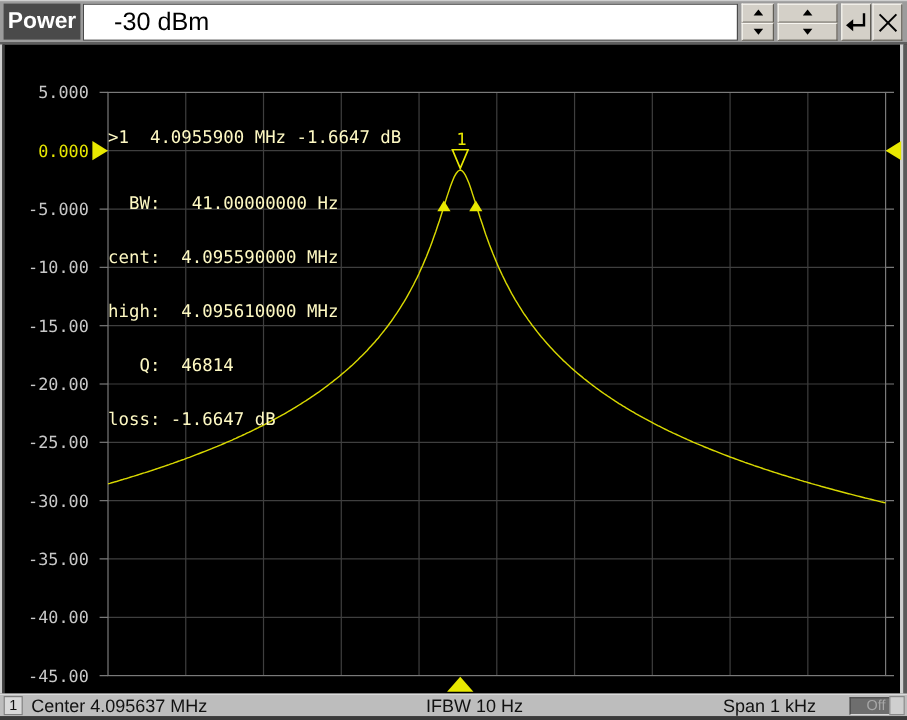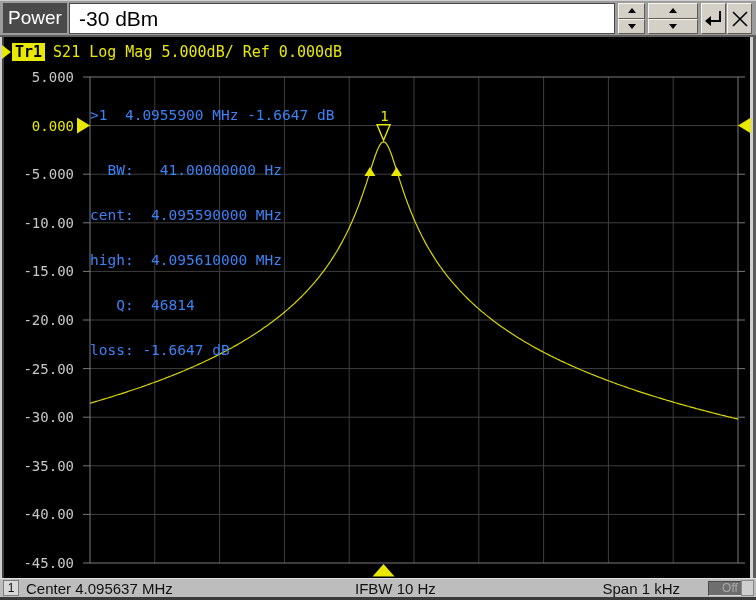--- a/index.html
+++ b/index.html
@@ -2,24 +2,24 @@
 <html><head>
 <meta charset="utf-8">
 <style>
   html,body{margin:0;padding:0;background:#000;}
   .screen{position:relative;width:756px;height:600px;background:#000;overflow:hidden;
           font-family:"Liberation Sans",sans-serif;}
   
   .topbar{position:absolute;left:0;top:0;width:756px;height:37px;background:#9c9c9c;
           border-top:1px solid #cfcfcf;border-bottom:2px solid #5e5e5e;box-sizing:border-box;}
   .power-label{position:absolute;left:3px;top:2px;width:64px;height:30px;background:#4a4a4a;
-          color:#fff;font-size:19px;line-height:30px;text-align:center;}
+          color:#fff;font-size:19px;line-height:30px;text-align:center;font-weight:bold;}
   .power-field{position:absolute;left:69px;top:2px;width:546px;height:31px;background:#fff;
           border:1px solid #4a4a4a;box-sizing:border-box;color:#000;font-size:21px;
-          line-height:29px;padding-left:9px;}
+          line-height:29px;padding-left:25px;}
   .spn{position:absolute;top:2px;height:31px;display:flex;flex-direction:column;}
   #spnSmall{left:618px;width:27px;} #spnWide{left:648px;width:50px;}
   .spn button,.pushbtn{background:#d4d0c8;border:1px solid;padding:0;cursor:pointer;
           border-color:#f7f5f0 #5f5c55 #5f5c55 #f7f5f0;box-sizing:border-box;}
   .spn button{flex:1;display:flex;align-items:center;justify-content:center;}
   .pushbtn{position:absolute;top:2px;width:25px;height:31px;display:flex;align-items:center;justify-content:center;}
   #btnEnter{left:701px;} #btnClose{left:727px;}
   .arrU{width:0;height:0;border-left:4px solid transparent;border-right:4px solid transparent;border-bottom:5px solid #000;}
   .arrD{width:0;height:0;border-left:4px solid transparent;border-right:4px solid transparent;border-top:5px solid #000;}
   
@@ -28,21 +28,21 @@
   .tr-arrow{width:0;height:0;border-top:7px solid transparent;border-bottom:7px solid transparent;
           border-left:9px solid #e8e800;margin-left:2px;}
   .tr-name{background:#e8e800;color:#000;font-weight:bold;padding:0 3px;margin-left:1px;}
   .tr-status{color:#e8e800;margin-left:8px;white-space:pre;}
   
   .edge{position:absolute;top:37px;height:541px;}
   .eL1{left:0;width:2px;background:#cfcfcf;} .eL2{left:2px;width:2px;background:#3f3f3f;}
   .eR1{left:750px;width:3px;background:#cfcfcf;} .eR2{left:753px;width:3px;background:#5a5a5a;}
   
   #plot{position:absolute;left:0;top:37px;}
-  .readout{position:absolute;left:90px;top:78px;color:#3b82f6;z-index:4;
+  .readout{position:absolute;left:90px;top:78px;color:#fef9c3;z-index:4;
           font-family:"DejaVu Sans Mono",monospace;font-size:14.5px;line-height:15px;white-space:pre;}
   .readout .gap{margin-top:10px;}
   
   .statusbar{position:absolute;left:0;top:578px;width:756px;height:19px;background:#bdbdbd;
           border-top:1px solid #e2e2e2;box-sizing:border-box;color:#111;font-size:15px;}
   .chanbox{position:absolute;left:3px;top:1px;width:16px;height:16px;background:#d9d9d9;
           border:1px solid #7f7f7f;box-sizing:border-box;font-size:12px;line-height:14px;text-align:center;}
   .centerTxt{position:absolute;left:26px;top:1px;}
   .ifbwTxt{position:absolute;left:355px;top:1px;text-align:center;}
   .spanTxt{position:absolute;right:76px;top:1px;}
@@ -91,25 +91,20 @@
         <line x1="16" y1="2" x2="2" y2="16" stroke="#000" stroke-width="1.6"></line>
       </svg>
     </button>
   </div>
 
   <div class="edge eL1"></div>
   <div class="edge eL2"></div>
   <div class="edge eR1"></div>
   <div class="edge eR2"></div>
 
-  <div class="traceline">
-    <span class="tr-arrow"></span>
-    <span class="tr-name">Tr1</span>
-    <span class="tr-status">S21 Log Mag 5.000dB/ Ref 0.000dB</span>
-  </div>
 
   <svg id="plot" width="756" height="541" viewBox="0 37 756 541">
       <line x1="154.8" y1="77" x2="154.8" y2="563" stroke="#3f3f3f" stroke-width="1"></line>
       <line x1="219.6" y1="77" x2="219.6" y2="563" stroke="#3f3f3f" stroke-width="1"></line>
       <line x1="284.4" y1="77" x2="284.4" y2="563" stroke="#3f3f3f" stroke-width="1"></line>
       <line x1="349.2" y1="77" x2="349.2" y2="563" stroke="#3f3f3f" stroke-width="1"></line>
       <line x1="414" y1="77" x2="414" y2="563" stroke="#3f3f3f" stroke-width="1"></line>
       <line x1="478.8" y1="77" x2="478.8" y2="563" stroke="#3f3f3f" stroke-width="1"></line>
       <line x1="543.6" y1="77" x2="543.6" y2="563" stroke="#3f3f3f" stroke-width="1"></line>
       <line x1="608.4" y1="77" x2="608.4" y2="563" stroke="#3f3f3f" stroke-width="1"></line>

